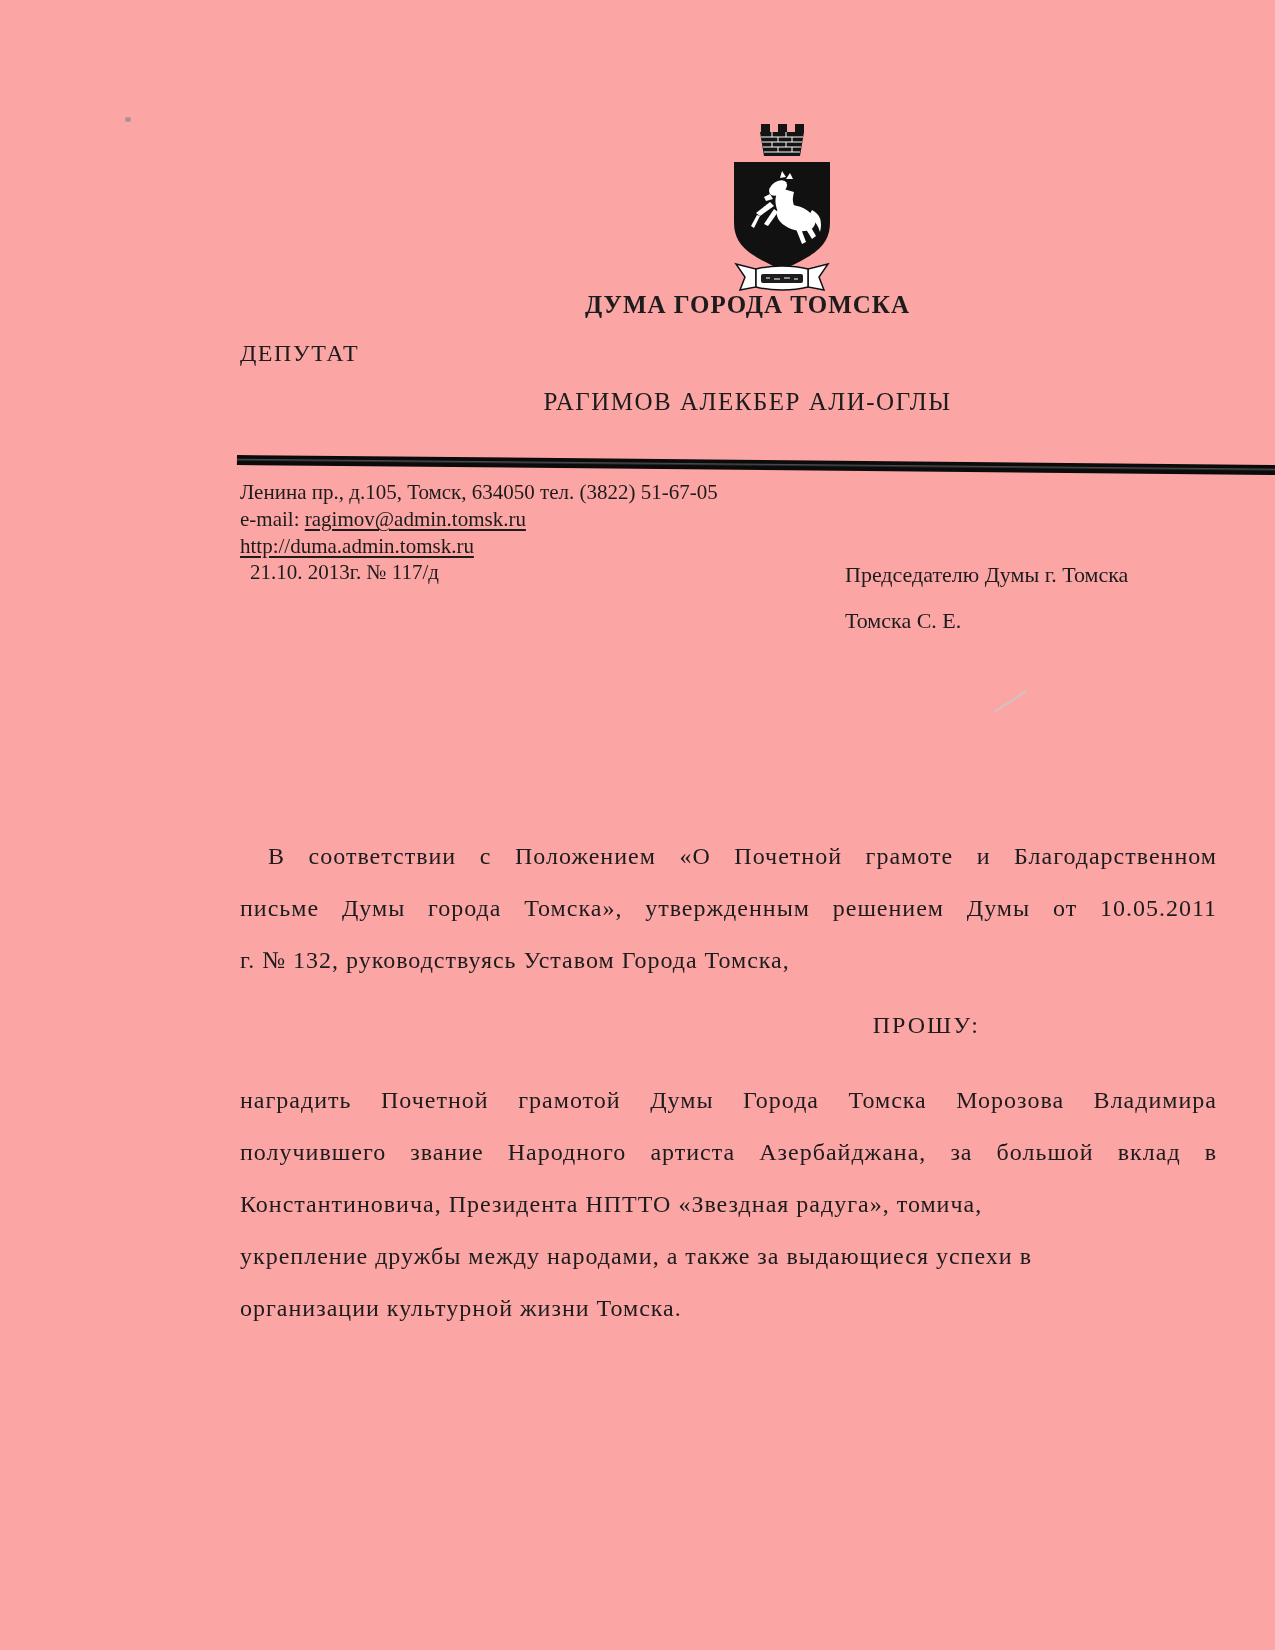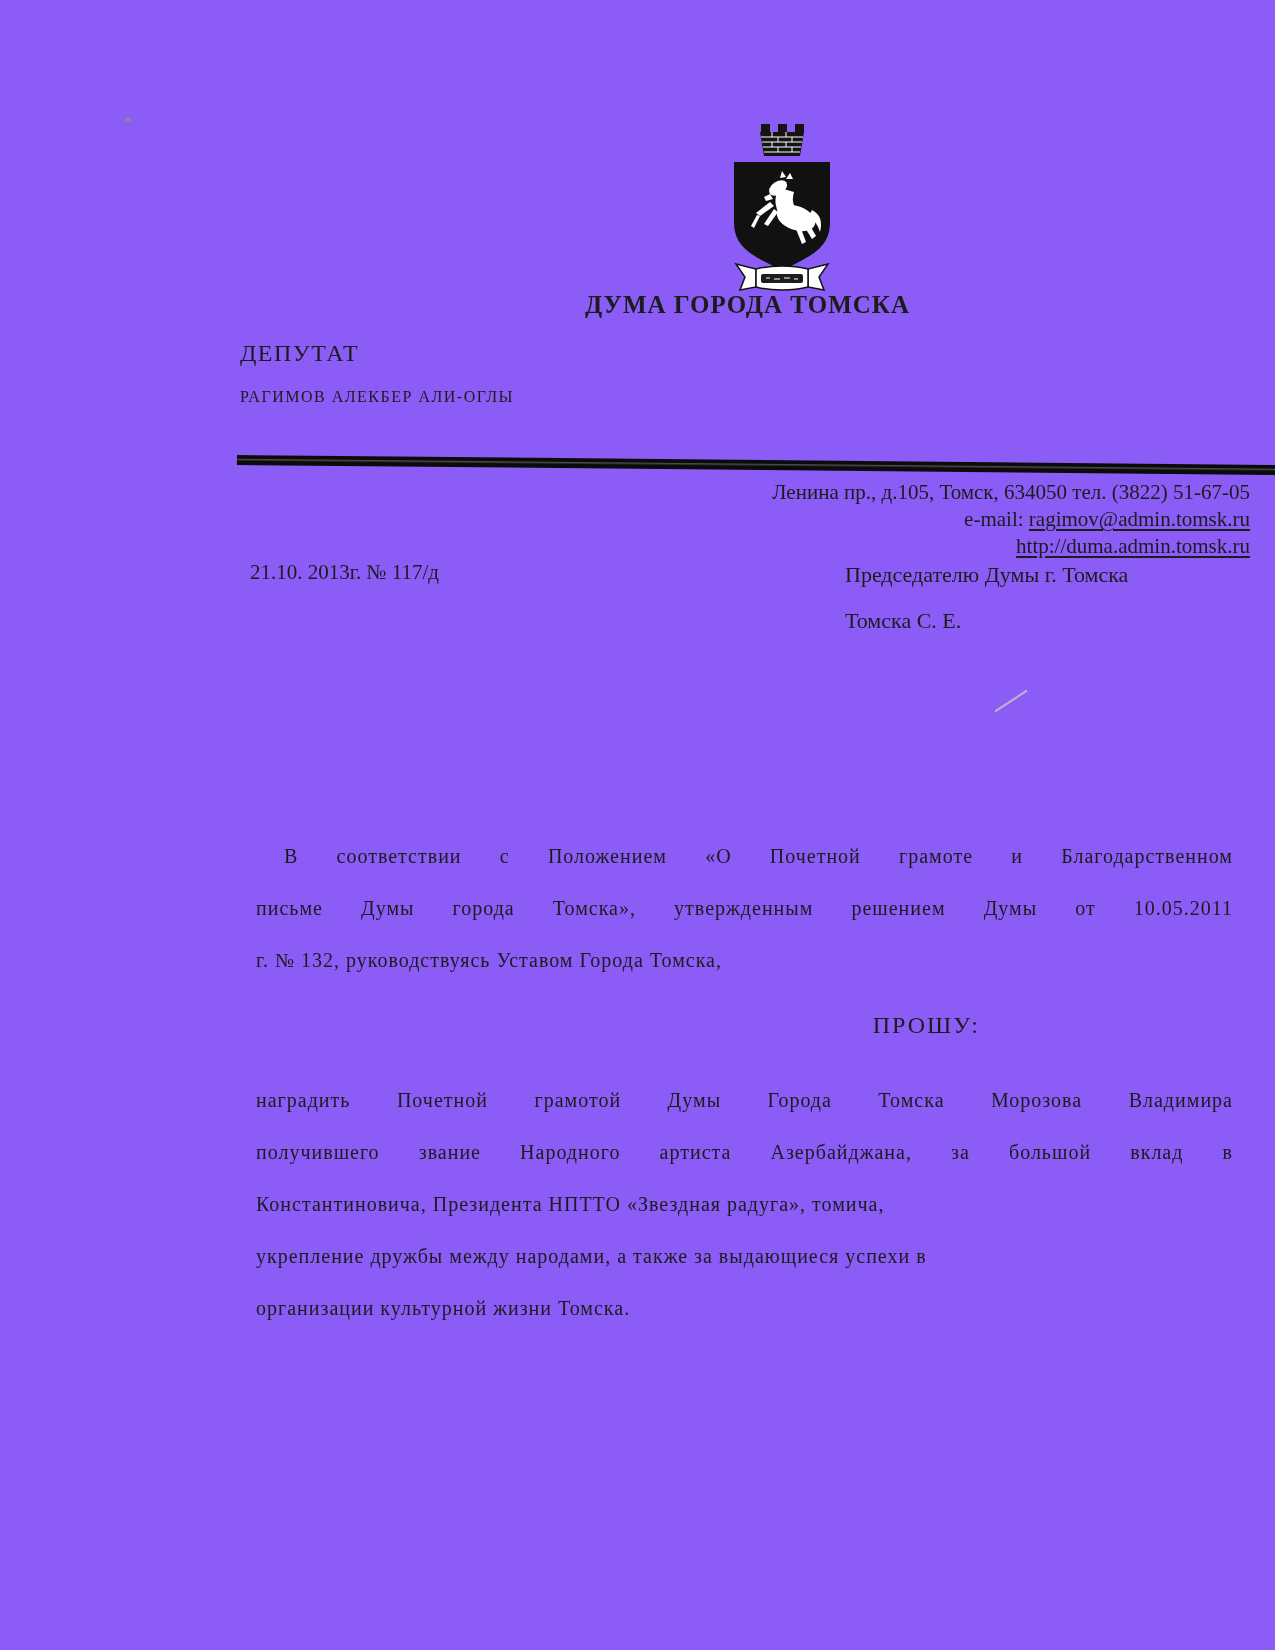--- a/index.html
+++ b/index.html
@@ -1,63 +1,63 @@
 <!DOCTYPE html>
 <html lang="ru"><head>
 <meta charset="utf-8">
 <style>
   html,body{margin:0;padding:0;background:#e8e8e8;}
   .page{
     position:relative;
     width:1275px;height:1650px;
-    background:#8b5cf6;
+    background:#fca5a5;
     margin:0 auto;
     overflow:hidden;
     font-family:"Liberation Serif","DejaVu Serif",serif;
     color:#1c1c1c;
   }
   .abs{position:absolute;}
   
   .org-name{
     top:291px;left:240px;width:1015px;
     text-align:center;font-weight:bold;font-size:25px;letter-spacing:1px;
   }
   .role{
     top:340px;left:240px;width:1015px;
     text-align:left;font-size:24px;letter-spacing:1.5px;
   }
   .deputy-name{
     top:388px;left:240px;width:1015px;
-    text-align:left;font-size:16px;letter-spacing:1.5px;
+    text-align:center;font-size:25px;letter-spacing:1.5px;
   }
   .header-rule{
     top:455px;left:237px;width:1040px;height:10px;
     background:linear-gradient(180deg,#0b0b0b 0%,#0b0b0b 32%,#4a4a4a 42%,#343434 50%,#0b0b0b 62%,#0b0b0b 100%);
     transform:rotate(0.55deg);transform-origin:0 0;
   }
   .contact{
     top:479px;left:240px;width:1010px;
-    text-align:right;font-size:21px;line-height:27px;
+    text-align:left;font-size:21px;line-height:27px;
   }
   .contact .u{
     text-decoration:underline;
     text-decoration-thickness:1.5px;
     text-underline-offset:3px;
   }
   .ref-number{top:560px;left:250px;font-size:21px;}
   .addressee-1{top:562px;left:845px;font-size:22px;text-align:center;}
   .addressee-2{top:608px;left:845px;font-size:22px;}
   
   .salutation{
     top:760px;left:240px;width:900px;
     text-align:center;font-weight:bold;font-size:25px;letter-spacing:0.5px;
   }
   .para{
     left:240px;width:977px;
-    font-size:20px;line-height:52px;letter-spacing:1px;margin-left:16px;
+    font-size:24px;line-height:52px;letter-spacing:1px;
   }
   .para-1{top:830px;}
   .para-2{top:1074px;}
   .line{display:block;}
   .line.just{text-align:justify;text-align-last:justify;}
   .line.indent{text-indent:28px;}
   .request-heading{
     top:1012px;left:240px;width:740px;
     text-align:right;font-size:24px;letter-spacing:2px;
   }

